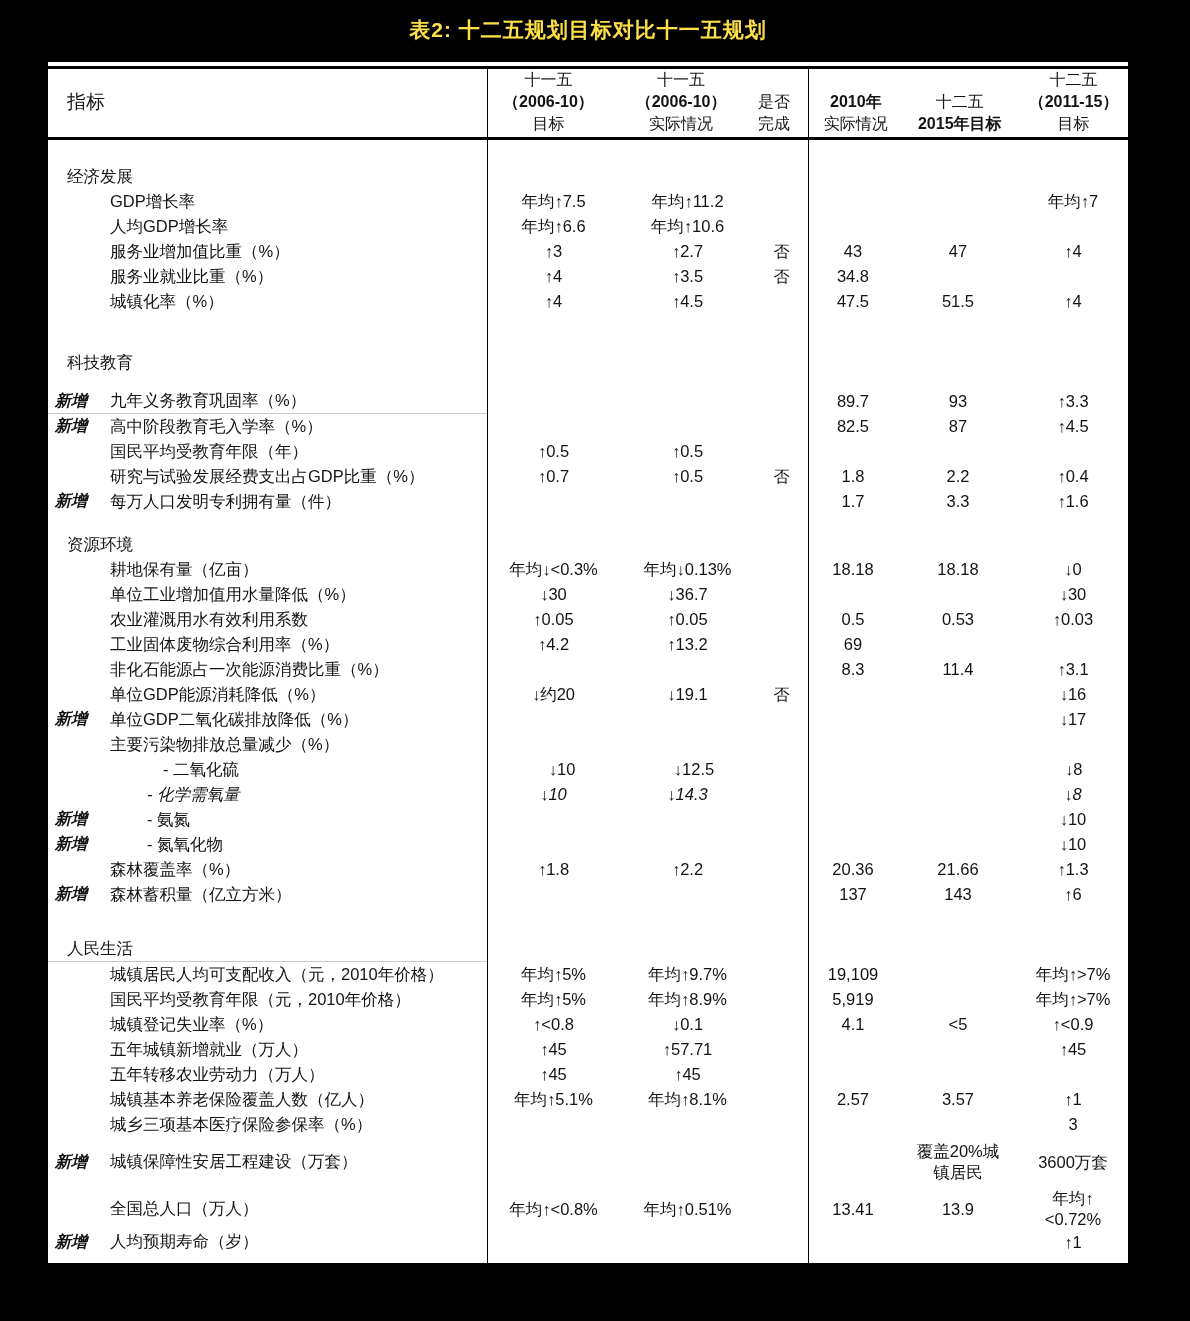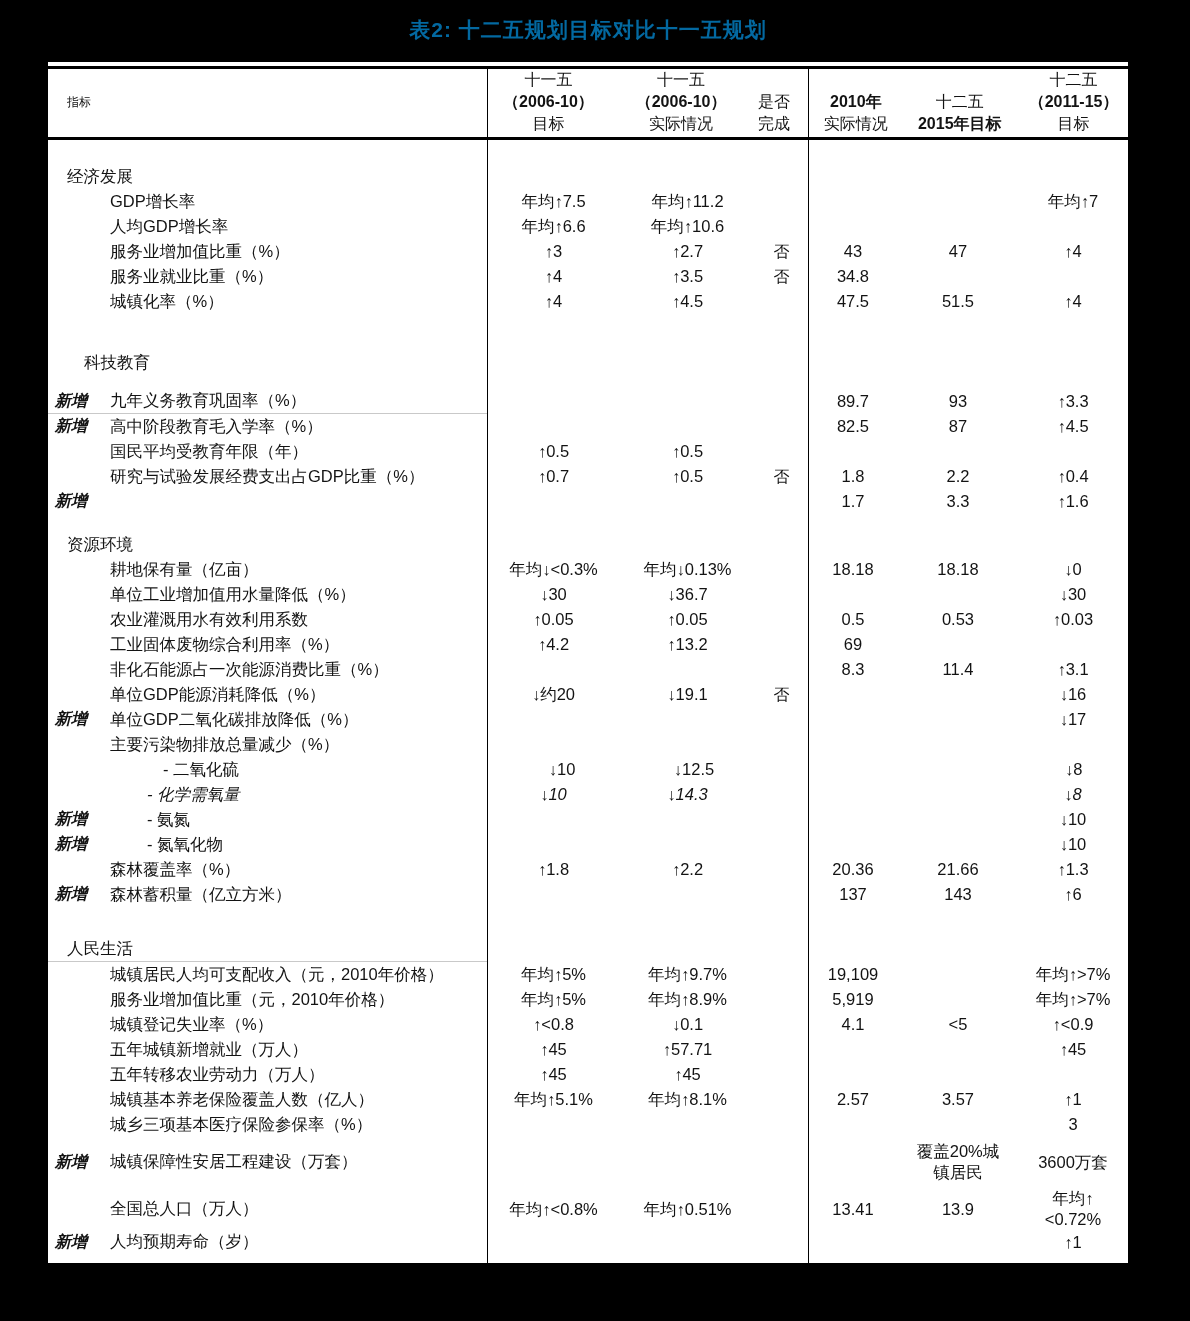--- a/index.html
+++ b/index.html
@@ -20,21 +20,21 @@
   
   .thead{
     margin-top:4px;height:68px;display:flex;
     border-top:3px solid #000;border-bottom:3px solid #000;
     box-sizing:content-box;
   }
   .hcell{
     display:flex;flex-direction:column;justify-content:flex-end;align-items:center;
     font-size:16px;line-height:22px;padding-bottom:2px;box-sizing:border-box;text-align:center;
   }
-  .h-indicator{width:439px;align-items:flex-start;justify-content:center;padding-left:19px;font-size:12px;}
+  .h-indicator{width:439px;align-items:flex-start;justify-content:center;padding-left:19px;font-size:19px;}
   .h-goal11{width:133px;}
   .h-actual11{width:135px;}
   .h-done{width:53px;}
   .h-a2010{width:90px;margin-left:11px;}
   .h-t2015{width:120px;}
   .h-t12{width:110px;}
   .bold-line{font-weight:bold;}
   
   .row{display:flex;align-items:center;}
   .cell{box-sizing:border-box;height:100%;}
@@ -61,21 +61,21 @@
   .c5{width:110px;}
   
   .vline{position:absolute;top:4px;bottom:0;width:1px;background:#000;}
   .vl1{left:439px;}
   .vl2{left:760px;}
   .bline{position:absolute;left:0;right:0;bottom:0;height:3px;background:#000;}
 </style>
 </head>
 <body style="background: rgb(0, 0, 0);">
 
-<div class="doc-title" style="color: #0369a1;">表2: 十二五规划目标对比十一五规划</div>
+<div class="doc-title" style="color: #fde047;">表2: 十二五规划目标对比十一五规划</div>
 
 <div class="page" style="background: rgb(255, 255, 255); color: rgb(19, 19, 19);">
 
   <div class="thead">
     <div class="hcell h-indicator">
       <div>指标</div>
     </div>
     <div class="hcell h-goal11">
       <div>十一五</div>
       <div class="bold-line">（2006-10）</div>
@@ -167,21 +167,21 @@
           <span class="lbltext item">城镇化率（%）</span>
         </div>
         <div class="cell v c0">↑4</div>
         <div class="cell v c1">↑4.5</div>
         <div class="cell v c2"></div>
         <div class="cell v c3">47.5</div>
         <div class="cell v c4">51.5</div>
         <div class="cell v c5">↑4</div>
       </div>
       <div class="row" style="height: 36px;"></div>
-      <div class="row" style="height: 25px; margin-left: 17px;">
+      <div class="row" style="height: 25px;">
         <div class="cell label">
           <span class="lbltext section">科技教育</span>
         </div>
         <div class="cell v c0"></div>
         <div class="cell v c1"></div>
         <div class="cell v c2"></div>
         <div class="cell v c3"></div>
         <div class="cell v c4"></div>
         <div class="cell v c5"></div>
       </div>
@@ -228,20 +228,21 @@
         <div class="cell v c0">↑0.7</div>
         <div class="cell v c1">↑0.5</div>
         <div class="cell v c2">否</div>
         <div class="cell v c3">1.8</div>
         <div class="cell v c4">2.2</div>
         <div class="cell v c5">↑0.4</div>
       </div>
       <div class="row" style="height: 25px;">
         <div class="cell label">
           <span class="newtag">新增</span>
+          <span class="lbltext item">每万人口发明专利拥有量（件）</span>
         </div>
         <div class="cell v c0"></div>
         <div class="cell v c1"></div>
         <div class="cell v c2"></div>
         <div class="cell v c3">1.7</div>
         <div class="cell v c4">3.3</div>
         <div class="cell v c5">↑1.6</div>
       </div>
       <div class="row" style="height: 18px;"></div>
       <div class="row" style="height: 25px;">
@@ -431,21 +432,21 @@
         </div>
         <div class="cell v c0">年均↑5%</div>
         <div class="cell v c1">年均↑9.7%</div>
         <div class="cell v c2"></div>
         <div class="cell v c3">19,109</div>
         <div class="cell v c4"></div>
         <div class="cell v c5">年均↑&gt;7%</div>
       </div>
       <div class="row" style="height: 25px;">
         <div class="cell label">
-          <span class="lbltext item">服务业增加值比重（元，2010年价格）</span>
+          <span class="lbltext item">国民平均受教育年限（元，2010年价格）</span>
         </div>
         <div class="cell v c0">年均↑5%</div>
         <div class="cell v c1">年均↑8.9%</div>
         <div class="cell v c2"></div>
         <div class="cell v c3">5,919</div>
         <div class="cell v c4"></div>
         <div class="cell v c5">年均↑&gt;7%</div>
       </div>
       <div class="row" style="height: 25px;">
         <div class="cell label">

